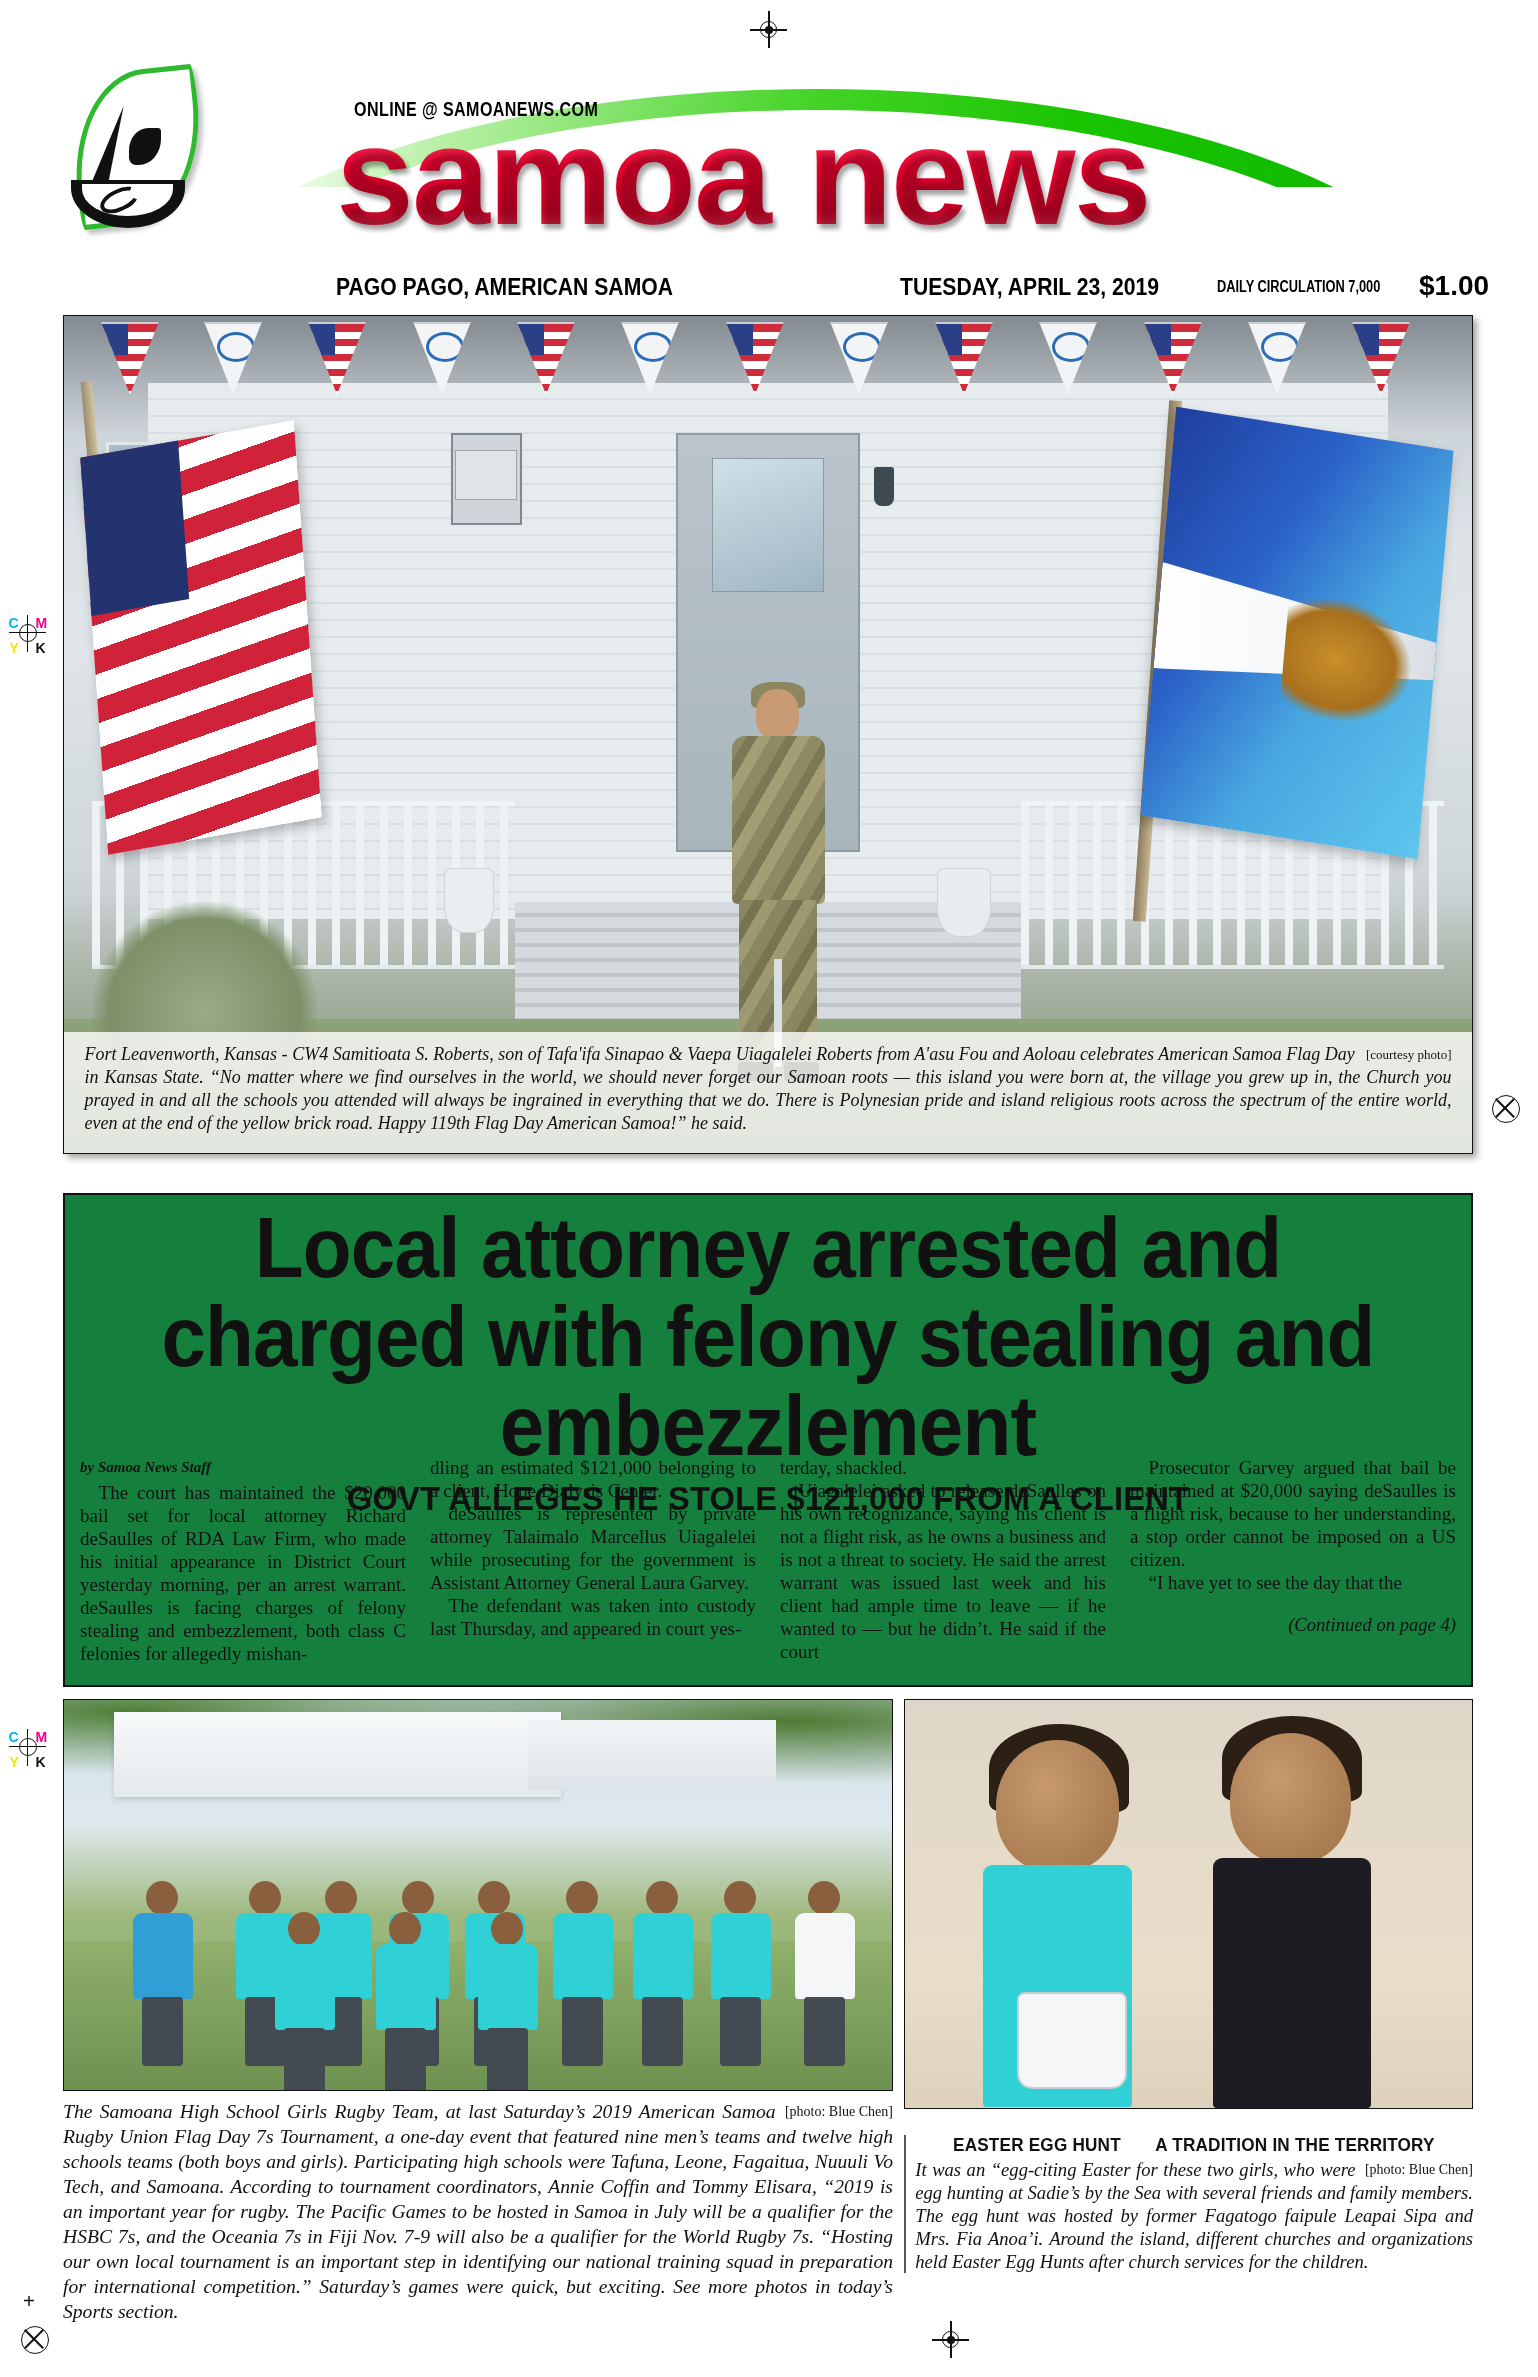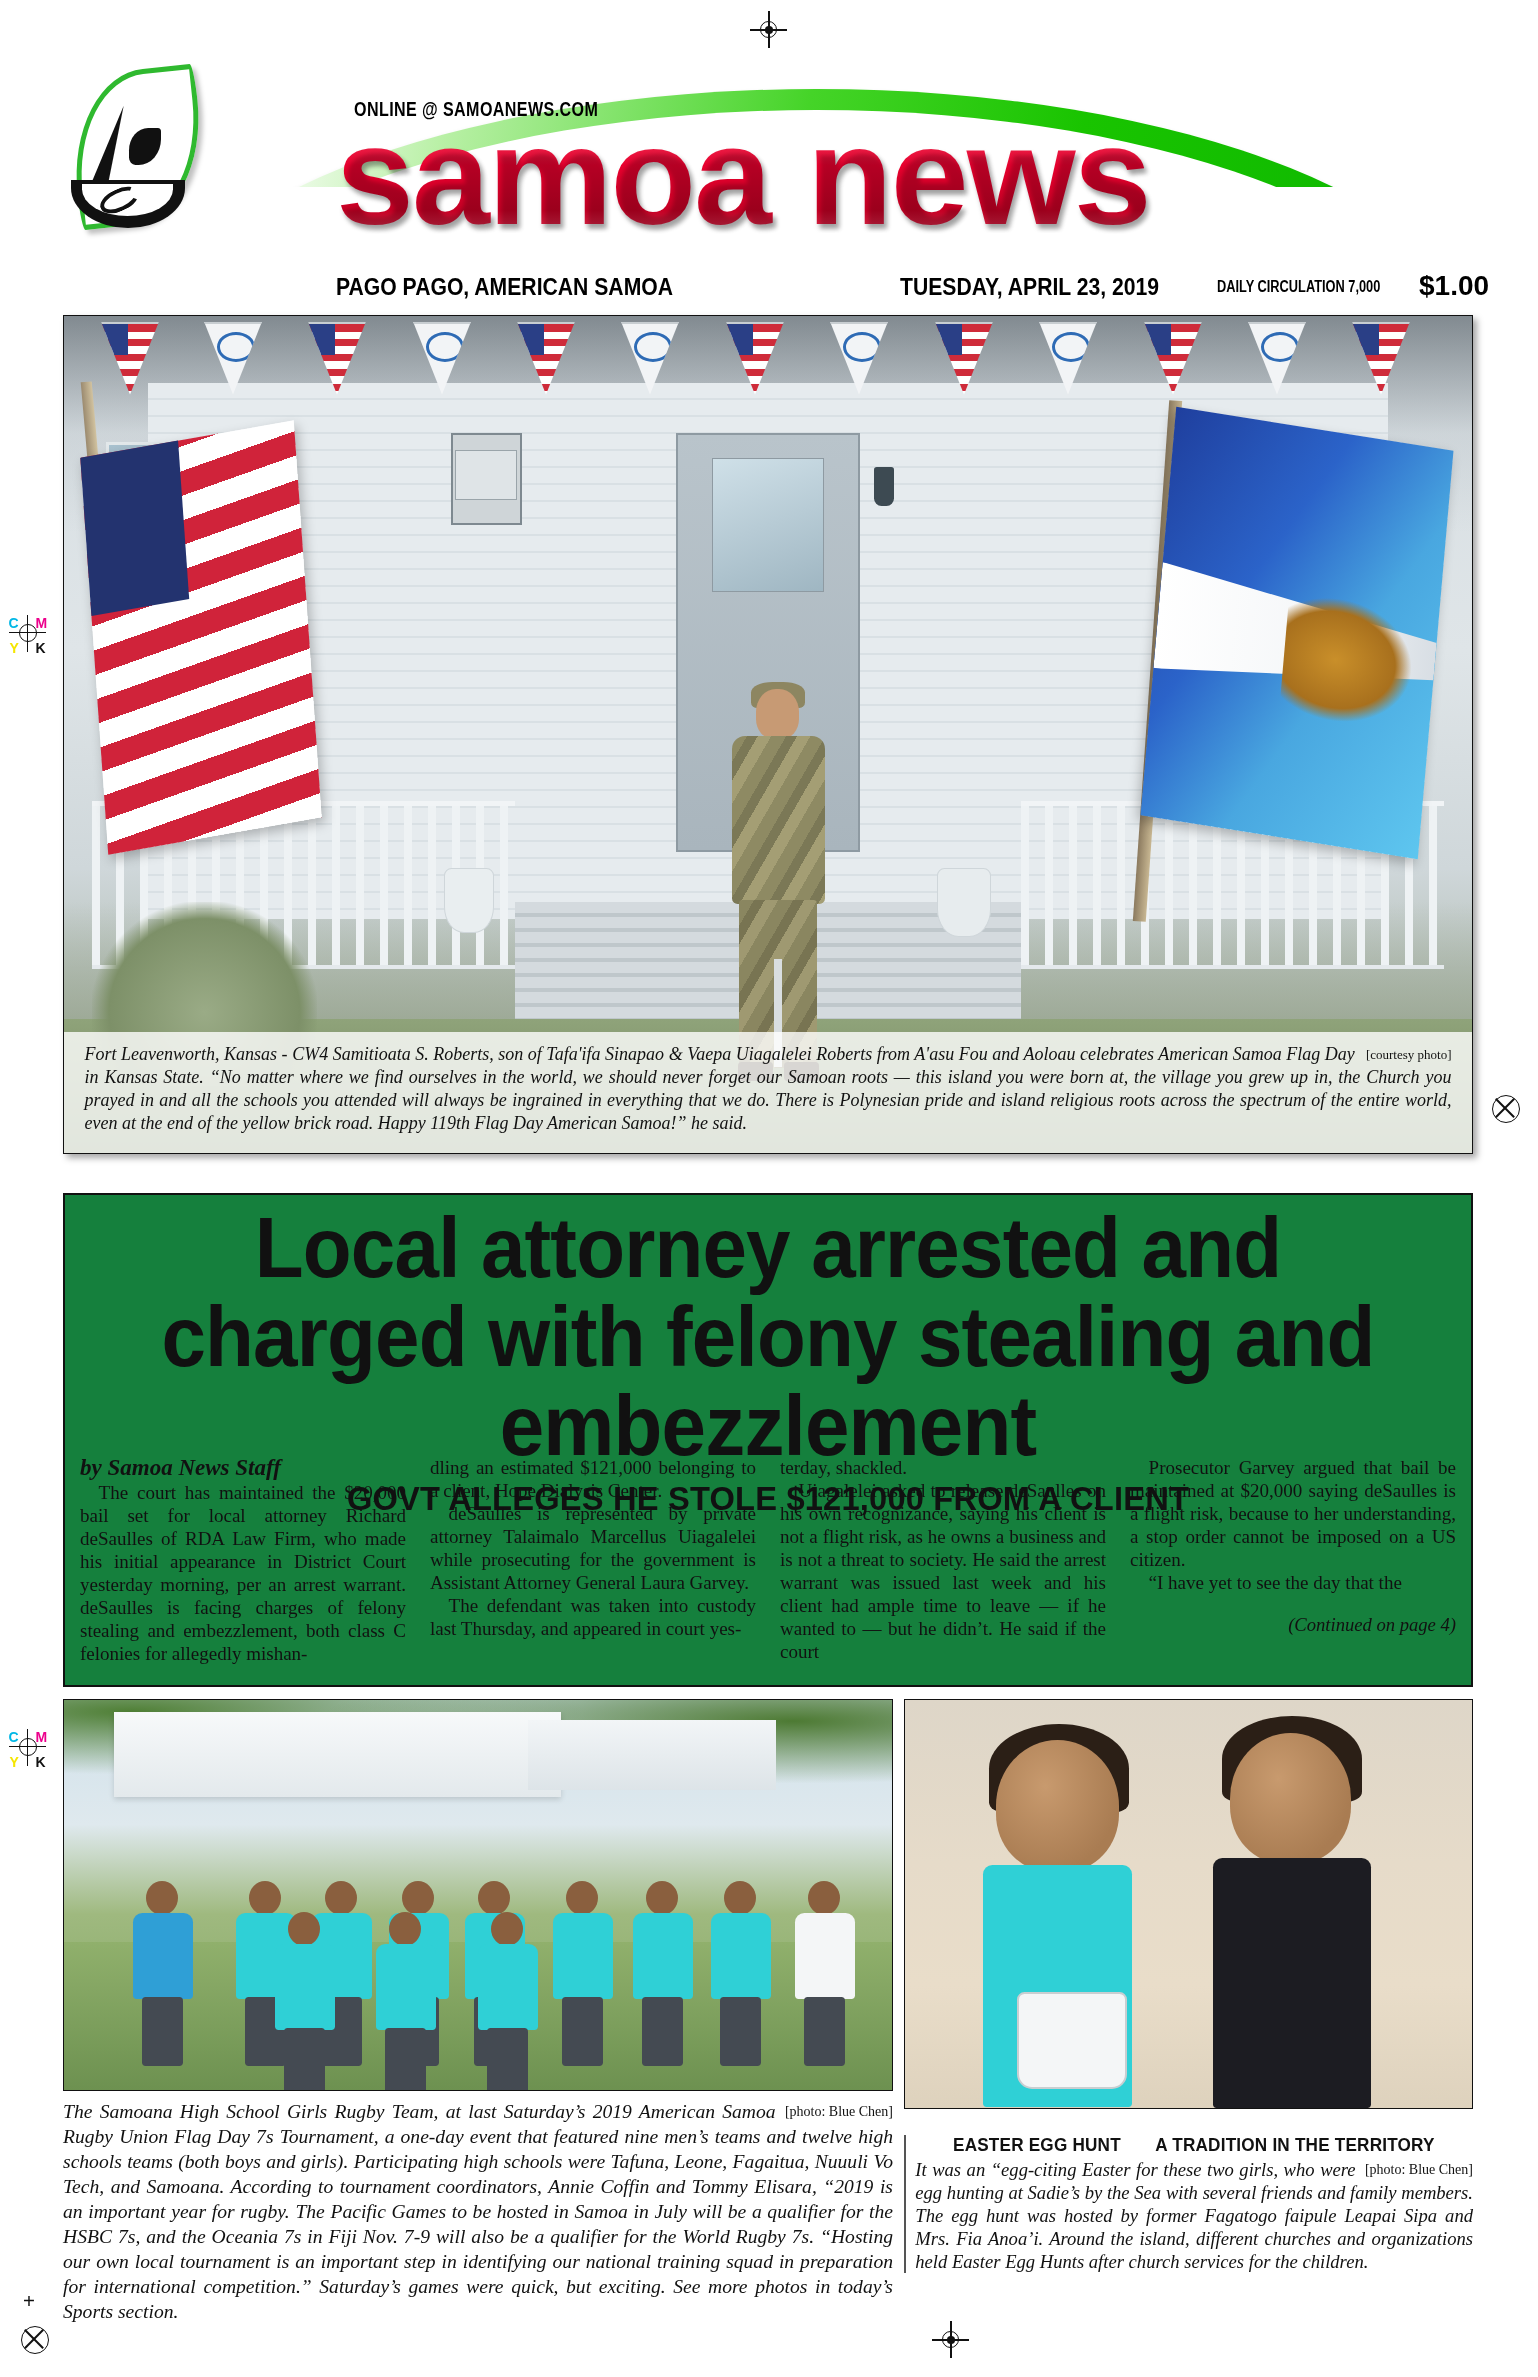--- a/index.html
+++ b/index.html
@@ -252,21 +252,21 @@
     padding-top: 7.5px;
     transform: scaleX(0.93); transform-origin: center top;
   }
   .subhead {
     text-align:center; font-family:"Liberation Sans", sans-serif; font-weight:bold;
     color:#111; font-size:34px; letter-spacing:0.2px; margin-top: 9.3px;
     transform: scaleX(0.96); transform-origin: center top;
   }
   .byline {
     font-family:"Liberation Serif", serif; font-weight:bold; font-style:italic;
-    font-size:23px; margin-bottom:1.9px;
+    font-size:15px; margin-bottom:1.9px;
   }
   .cols {
     position:absolute; left:15px; right:15px; top:261px; height:214px;
     display:flex; gap:24px;
   }
   .col {
     flex:1 1 0; font-family:"Liberation Serif", serif; font-size:19px;
     line-height:23px; text-align:justify; color:#111;
     hyphens:none;
   }

